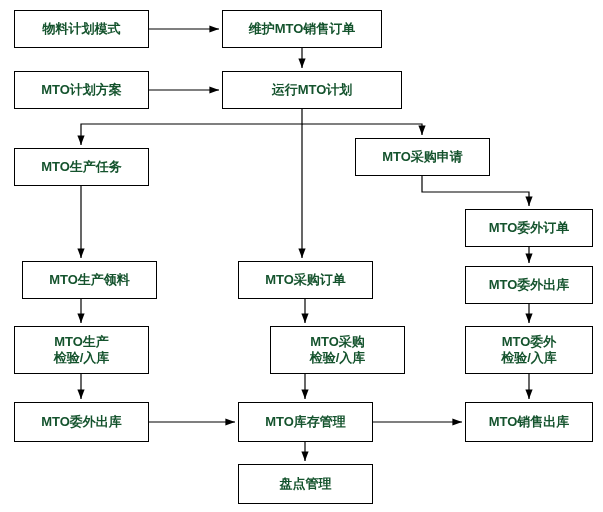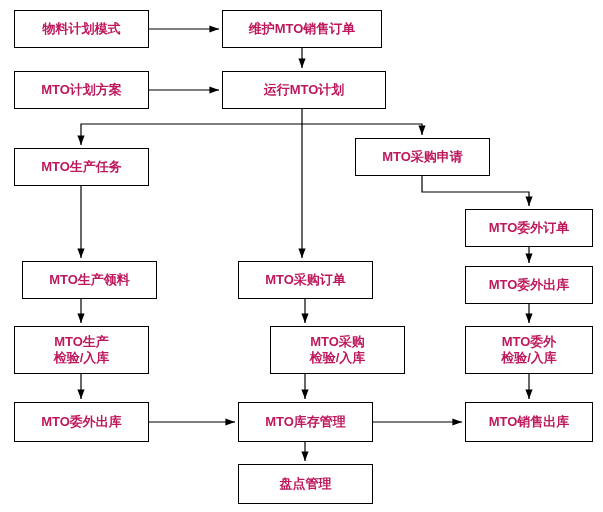--- a/index.html
+++ b/index.html
@@ -19,21 +19,21 @@
     position: absolute;
     box-sizing: border-box;
     border: 1px solid #000000;
     background: #ffffff;
     display: flex;
     align-items: center;
     justify-content: center;
     text-align: center;
     font-size: 13px;
     font-weight: bold;
-    color: #be185d;
+    color: #14532d;
     line-height: 1.25;
     letter-spacing: 0px;
     z-index: 2;
     white-space: pre-line;
     padding: 0 2px;
   }
   svg.edges {
     position: absolute;
     left: 0;
     top: 0;
@@ -92,21 +92,21 @@
       <path d="M305,442 L305,461"></path>
     </g>
   </svg>
 
   <div class="node" style="left:14px; top:10px; width:135px; height:38px;">物料计划模式</div>
 
   <div class="node" style="left:222px; top:10px; width:160px; height:38px;">维护MTO销售订单</div>
 
   <div class="node" style="left:14px; top:71px; width:135px; height:38px;">MTO计划方案</div>
 
-  <div class="node" style="left:222px; top:71px; width:164px; height:38px;">运行MTO计划</div>
+  <div class="node" style="left:222px; top:71px; width:180px; height:38px;">运行MTO计划</div>
 
   <div class="node" style="left:355px; top:138px; width:135px; height:38px;">MTO采购申请</div>
 
   <div class="node" style="left:14px; top:148px; width:135px; height:38px;">MTO生产任务</div>
 
   <div class="node" style="left:465px; top:209px; width:128px; height:38px;">MTO委外订单</div>
 
   <div class="node" style="left:14px; top:261px; width:135px; height:38px;margin-left:8px;">MTO生产领料</div>
 
   <div class="node" style="left:238px; top:261px; width:135px; height:38px;">MTO采购订单</div>

